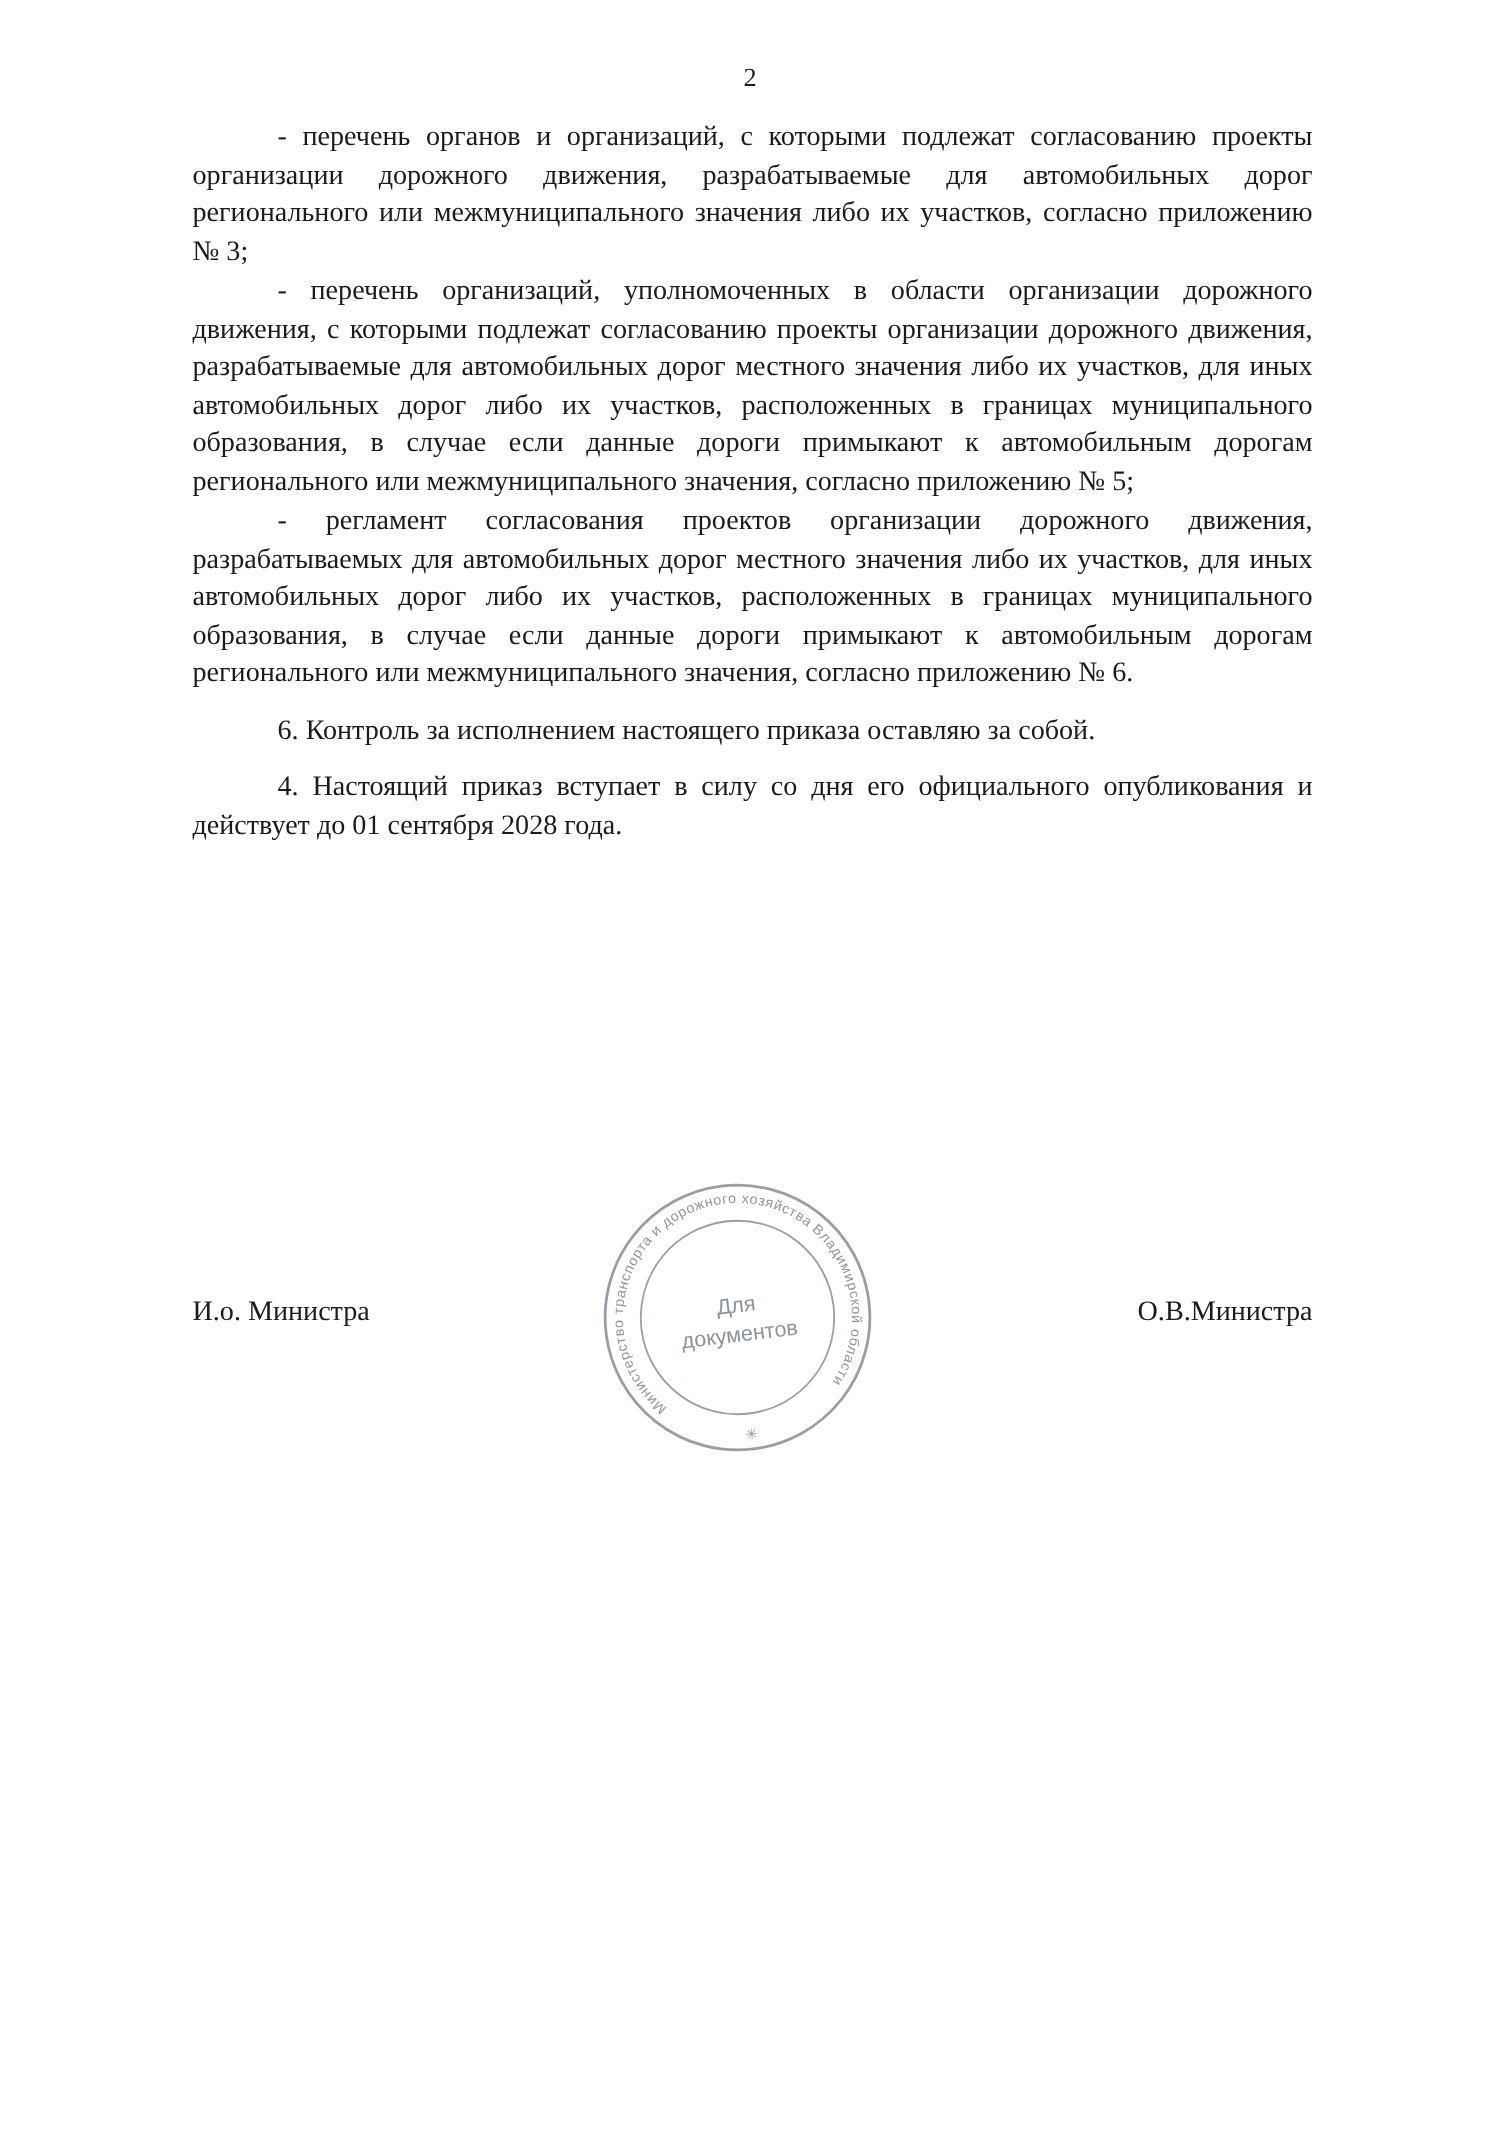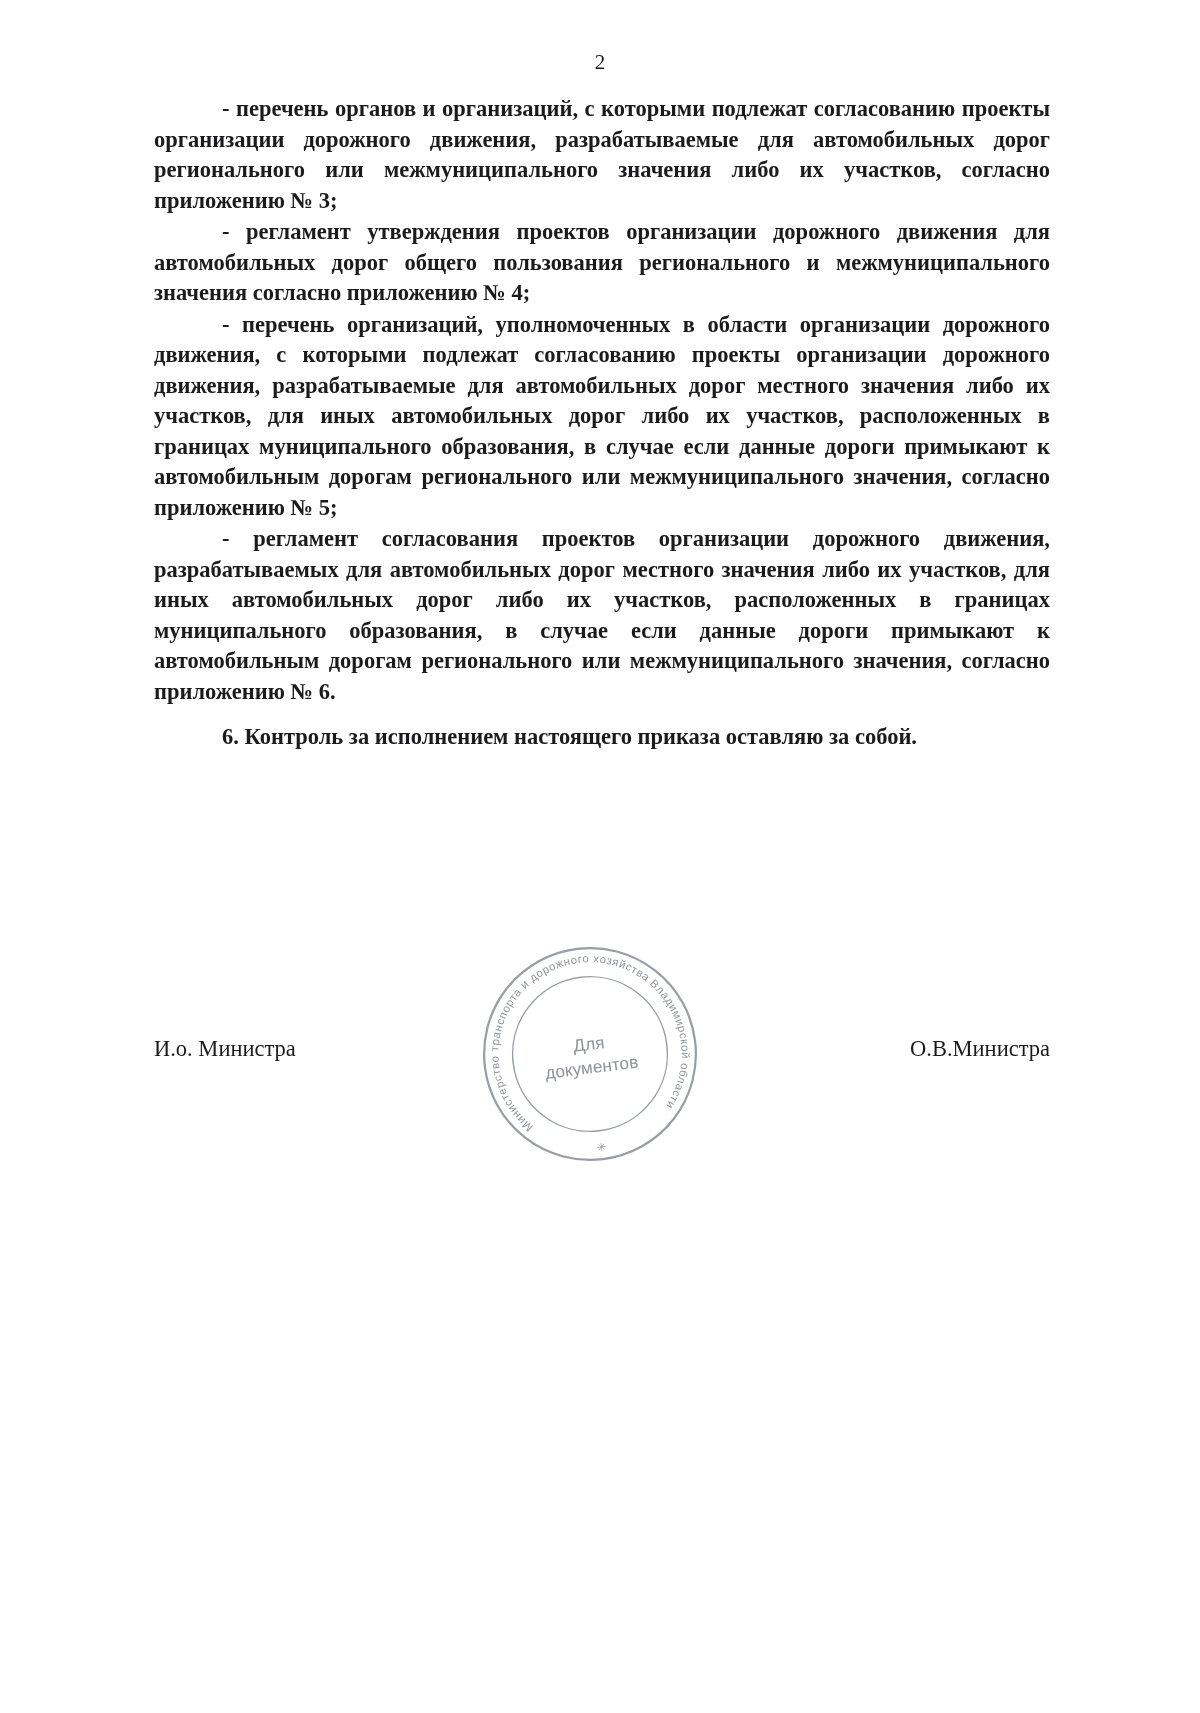--- a/index.html
+++ b/index.html
@@ -29,21 +29,20 @@
     top: 94px;
     left: 154px;
     width: 896px;
     font-size: 22.5px;
     line-height: 30.5px;
     text-align: justify;
   }
   .content p {
     margin: 0 0 1px 0;
     text-indent: 68px;
-    font-weight: bold;
   }
   .content p.spaced {
     margin-top: 15px;
   }
   .signature-row {
     position: absolute;
     top: 1036px;
     left: 154px;
     width: 896px;
     display: flex;
@@ -84,24 +83,24 @@
 </style>
 </head>
 <body>
 
 <div class="page">
 
   <div class="page-number">2</div>
 
   <div class="content">
     <p>- перечень органов и организаций, с которыми подлежат согласованию проекты организации дорожного движения, разрабатываемые для автомобильных дорог регионального или межмуниципального значения либо их участков, согласно приложению № 3;</p>
-    <p>- регламент утверждения проектов организации дорожного движения для автомобильных дорог общего пользования регионального и межмуниципального значения согласно приложению № 4;</p>
     <p>- перечень организаций, уполномоченных в области организации дорожного движения, с которыми подлежат согласованию проекты организации дорожного движения, разрабатываемые для автомобильных дорог местного значения либо их участков, для иных автомобильных дорог либо их участков, расположенных в границах муниципального образования, в случае если данные дороги примыкают к автомобильным дорогам регионального или межмуниципального значения, согласно приложению № 5;</p>
     <p>- регламент согласования проектов организации дорожного движения, разрабатываемых для автомобильных дорог местного значения либо их участков, для иных автомобильных дорог либо их участков, расположенных в границах муниципального образования, в случае если данные дороги примыкают к автомобильным дорогам регионального или межмуниципального значения, согласно приложению № 6.</p>
     <p class="spaced">6. Контроль за исполнением настоящего приказа оставляю за собой.</p>
+    <p class="spaced">4. Настоящий приказ вступает в силу со дня его официального опубликования и действует до 01 сентября 2028 года.</p>
   </div>
 
   <div class="signature-row">
     <span>И.о. Министра</span>
     <span>О.В.Министра</span>
   </div>
 
   <div class="stamp">
     <svg viewBox="0 0 220 220">
       <circle cx="110" cy="110" r="104" fill="none" stroke="#8a9199" stroke-width="2.2"></circle>

